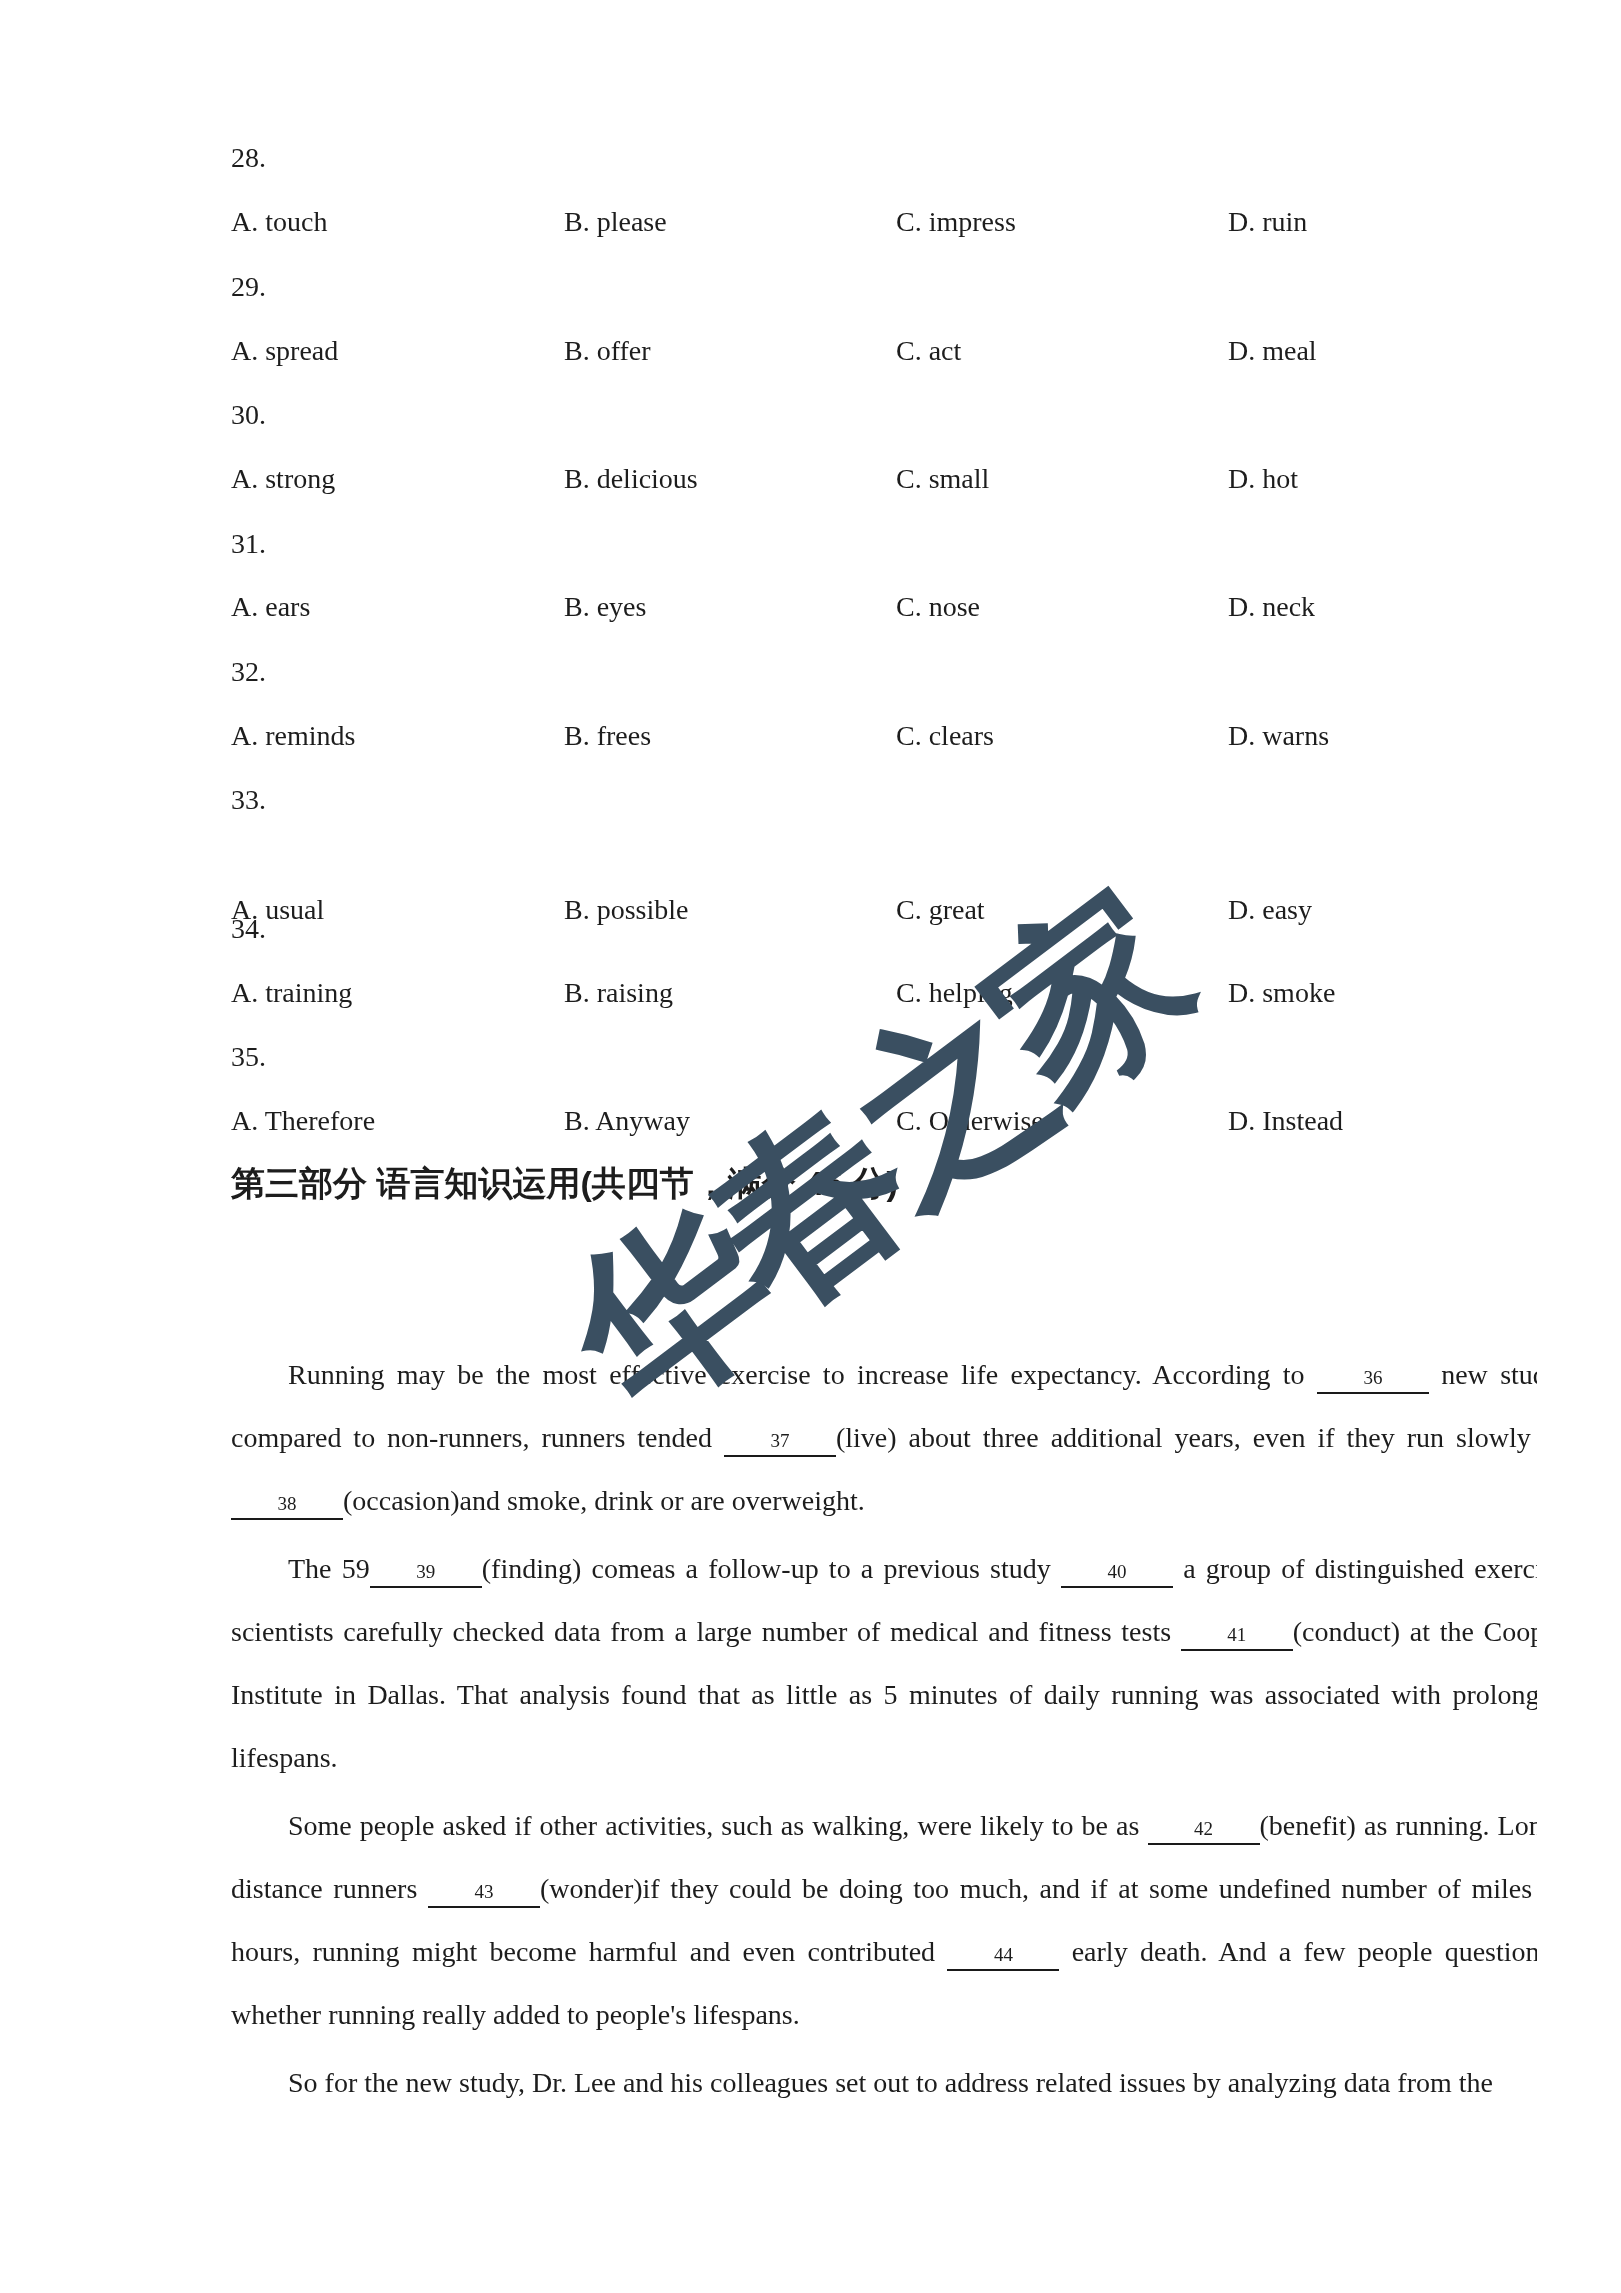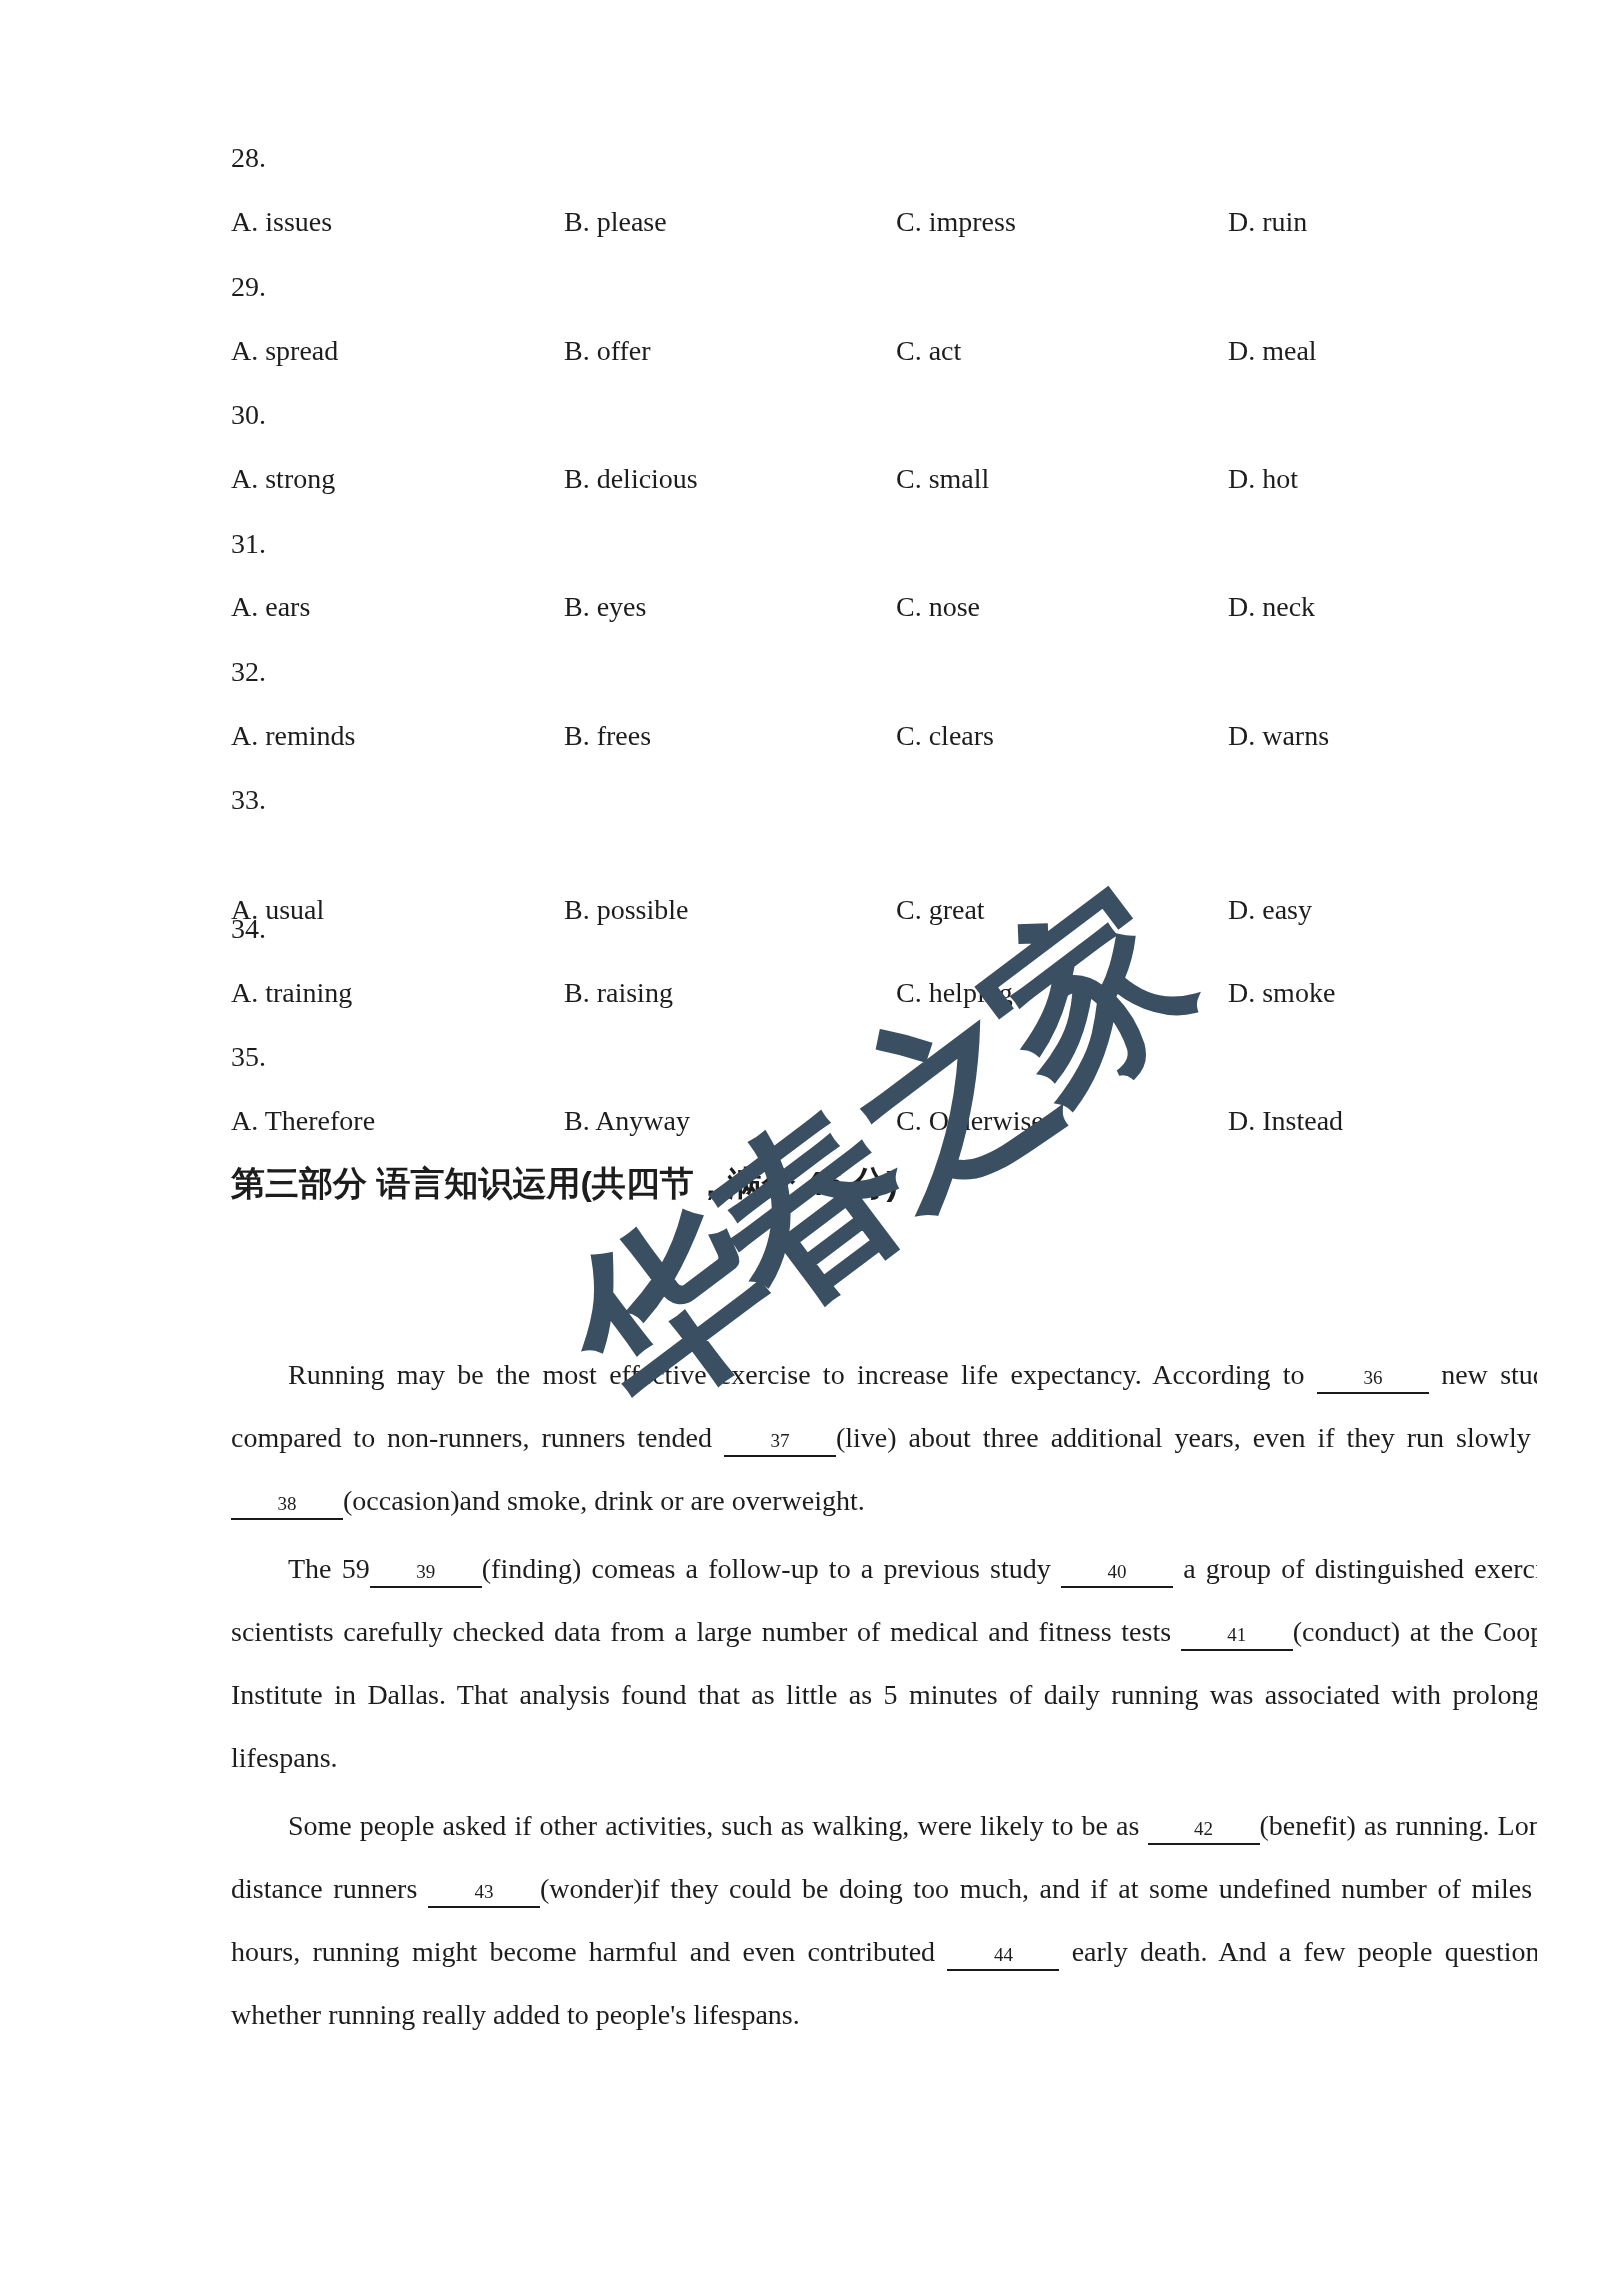--- a/index.html
+++ b/index.html
@@ -54,21 +54,21 @@
 </style>
 </head>
 <body>
 
 <div class="page" style="color: rgb(29, 29, 29); background: rgb(255, 255, 255);">
   <div id="questions">
       <div class="line" style="top: 127px;">
         <span class="qnum">28.</span>
       </div>
       <div class="line" style="top: 191px;">
-        <span class="opt" style="left: 147px;">A. issues</span>
+        <span class="opt" style="left: 147px;">A. touch</span>
         <span class="opt" style="left: 480px;">B. please</span>
         <span class="opt" style="left: 812px;">C. impress</span>
         <span class="opt" style="left: 1144px;">D. ruin</span>
       </div>
       <div class="line" style="top: 256px;">
         <span class="qnum">29.</span>
       </div>
       <div class="line" style="top: 320px;">
         <span class="opt" style="left: 147px;">A. spread</span>
         <span class="opt" style="left: 480px;">B. offer</span>
@@ -132,17 +132,18 @@
     </div>
 
   <h2 class="cn-bold" style="top:1153px">第三部分 语言知识运用(共四节，满分 45 分)</h2>
 
 
 
   <div id="passage">
       <p>Running may be the most effective exercise to increase life expectancy. According to <span class="blank">36</span> new study, compared to non-runners, runners tended <span class="blank">37</span>(live) about three additional years, even if they run slowly or <span class="blank">38</span>(occasion)and smoke, drink or are overweight.</p>
       <p>The 59<span class="blank">39</span>(finding) comeas a follow-up to a previous study <span class="blank">40</span> a group of distinguished exercise scientists carefully checked data from a large number of medical and fitness tests <span class="blank">41</span>(conduct) at the Cooper Institute in Dallas.  That analysis found that as little as 5 minutes of daily running was associated with prolonged lifespans.</p>
       <p>Some people asked if other activities, such as walking, were likely to be as <span class="blank">42</span>(benefit) as running. Long-distance runners <span class="blank">43</span>(wonder)if they could be doing too much, and if at some undefined number of miles or hours, running might become harmful and even contributed <span class="blank">44</span> early death. And a few people questioned whether running really added to people's lifespans.</p>
+      <p>So for the new study, Dr. Lee and his colleagues set out to address related issues by analyzing  data from the</p>
     </div>
 
   <div class="watermark" style="color: rgb(58, 79, 97);">华春之家</div>
 </div>
 
 
 </body></html>

